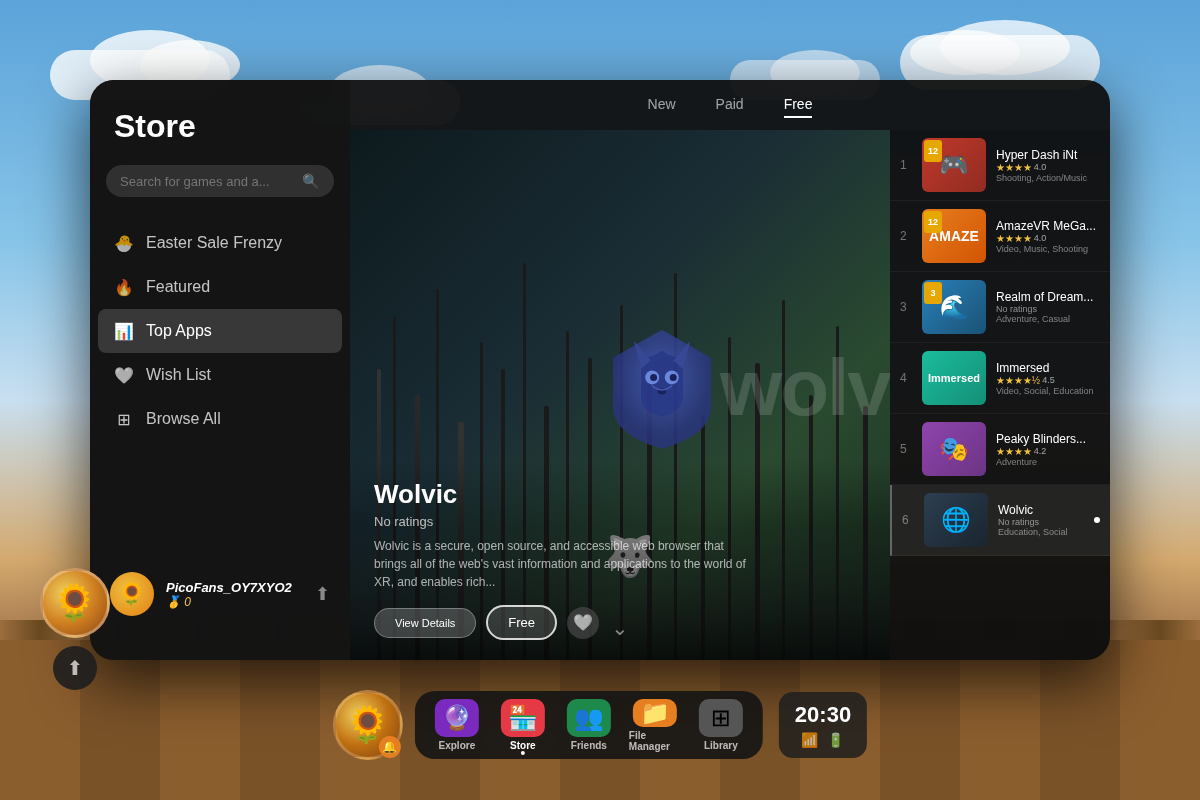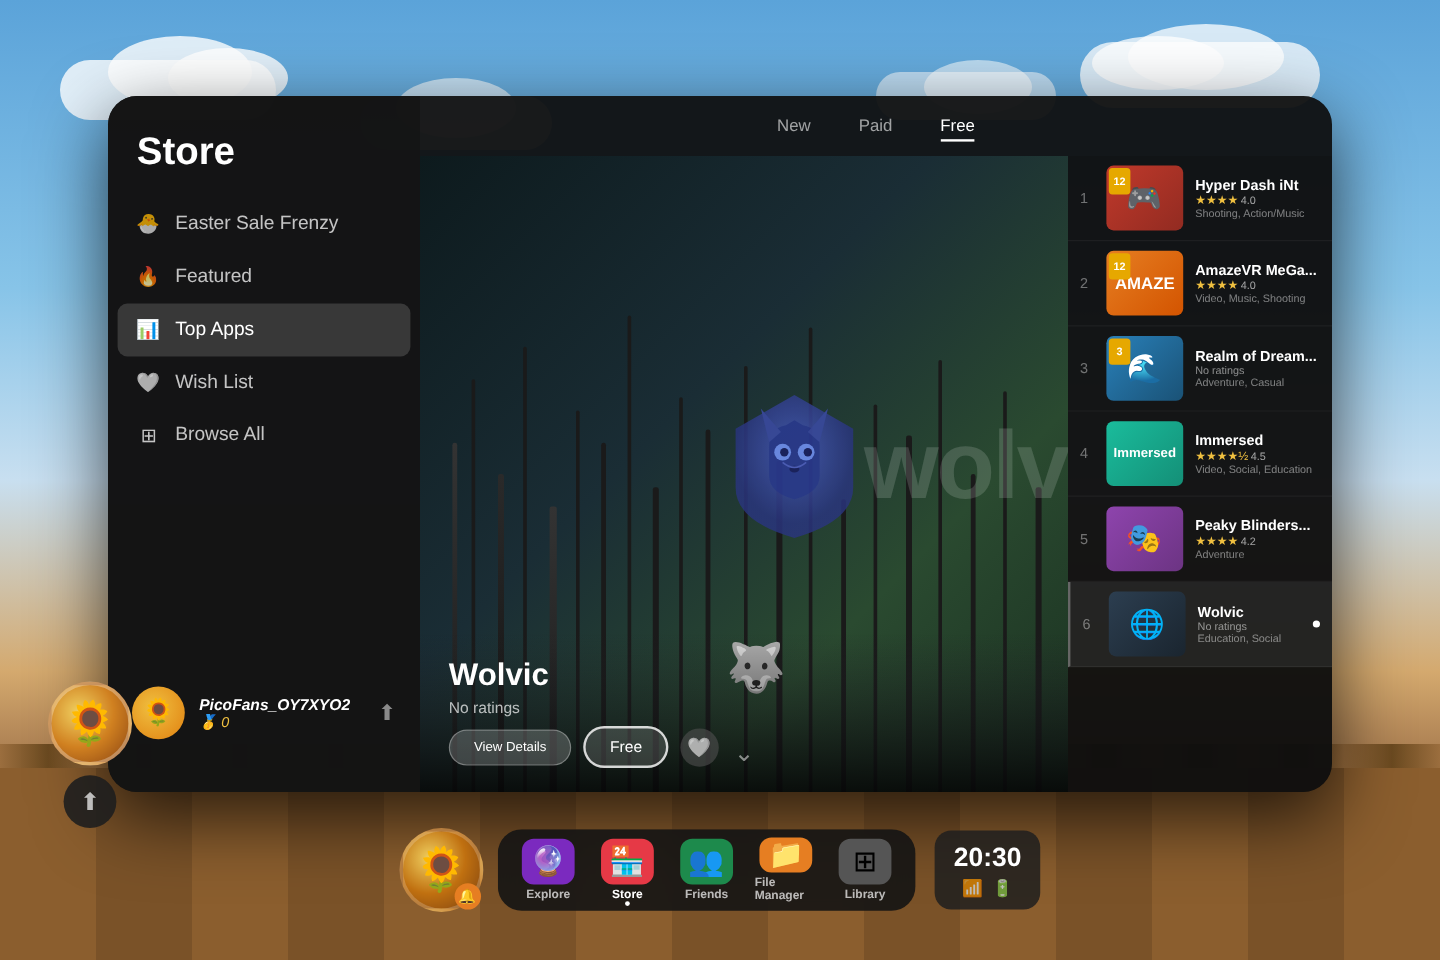--- a/index.html
+++ b/index.html
@@ -399,21 +399,21 @@
     }
 
     .rank-info {
       flex: 1;
       min-width: 0;
     }
 
     .rank-title {
       color: #fff;
       font-size: 12px;
-      font-weight: 700;
+      font-weight: 400;
       white-space: nowrap;
       overflow: hidden;
       text-overflow: ellipsis;
     }
 
     .rank-stars {
       color: #f0c040;
       font-size: 10px;
       display: flex;
       align-items: center;
@@ -624,20 +624,24 @@
 </div>
 
 <div class="floor"></div>
 
 <div class="store-panel">
 
   <div class="sidebar">
 
     <div class="store-title">Store</div>
 
+    <div class="search-bar">
+      <input type="text" placeholder="Search for games and a..." style="">
+      <span class="search-icon-svg">🔍</span>
+    </div>
 
     <div class="nav-item">
       <span class="nav-icon">🐣</span>
       <span>Easter Sale Frenzy</span>
     </div>
 
     <div class="nav-item">
       <span class="nav-icon">🔥</span>
       <span>Featured</span>
     </div>
@@ -739,20 +743,21 @@
 
         <div class="wolvic-watermark">
           <span>wolvi</span>
         </div>
 
         <div class="wolf-animal">🐺</div>
 
         <div class="app-info">
           <div class="app-name">Wolvic</div>
           <div class="app-rating">No ratings</div>
+          <div class="app-description">Wolvic is a secure, open source, and accessible web browser that brings all of the web's vast information and applications to the world of XR, and enables rich...</div>
           <div class="app-buttons">
             <button class="btn-view">View Details</button>
             <button class="btn-free">Free</button>
             <button class="btn-wishlist">
               <span>🤍</span>
             </button>
           </div>
         </div>
 
         <div class="scroll-hint">⌄</div>

